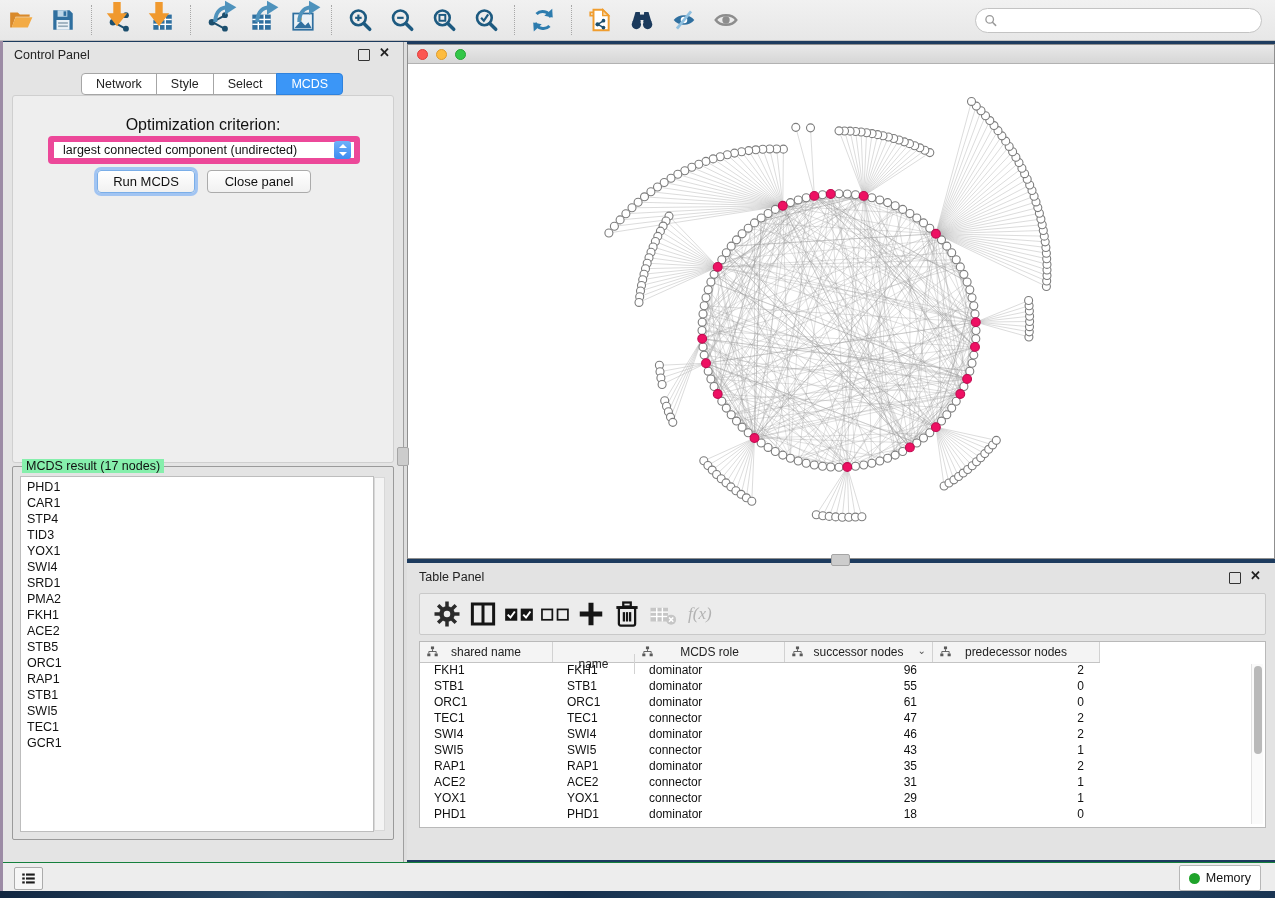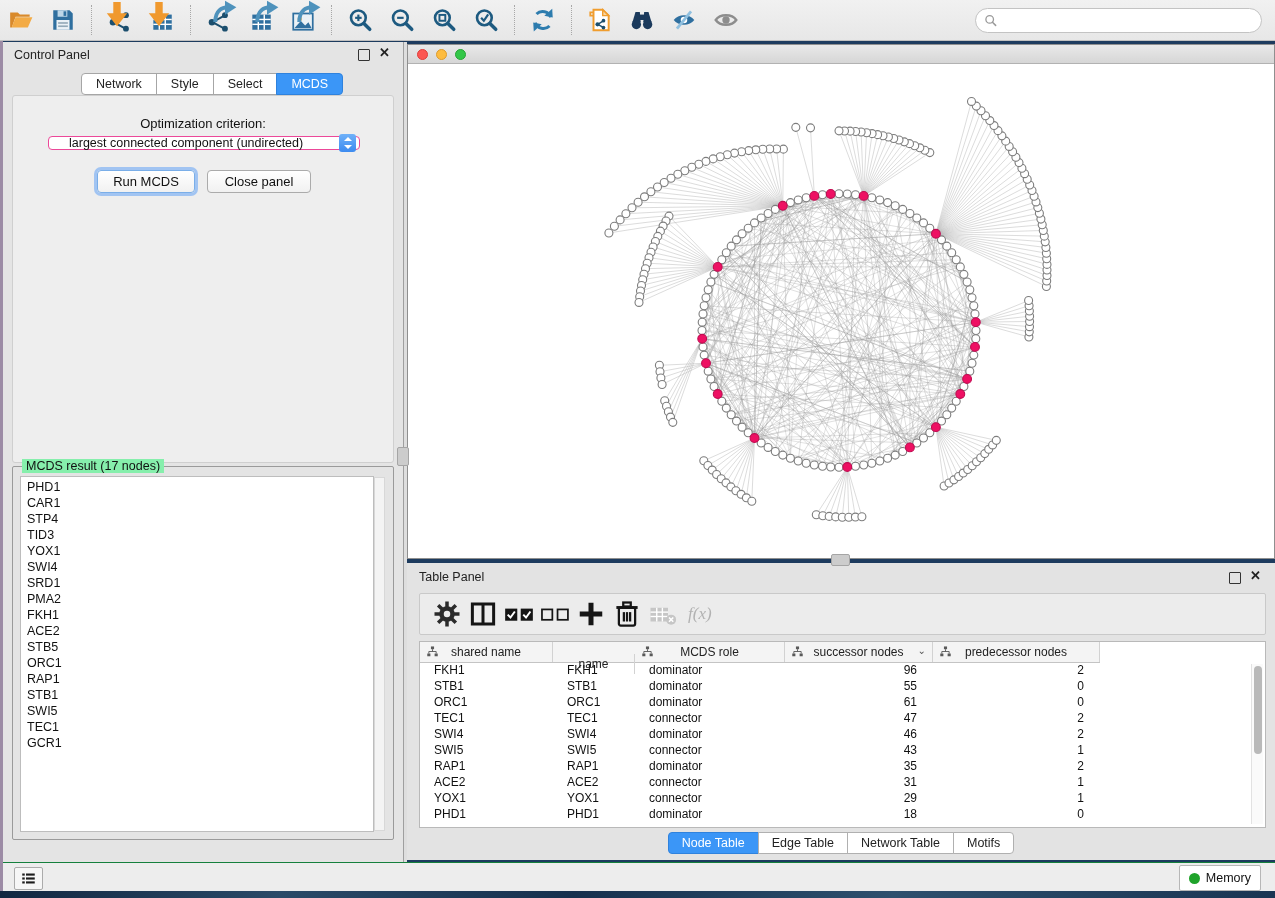--- a/index.html
+++ b/index.html
@@ -34,23 +34,23 @@
   .panel-close{position:absolute;top:4px;font-size:13px;font-weight:bold;color:#222;line-height:14px;}
   #cp-float{right:33px}#cp-close{right:13px}
   #cp-tabs{position:absolute;left:78px;top:31px;height:22px;display:flex;}
   .cp-tab{height:20px;line-height:20px;padding:0 14px;font-size:12.5px;background:#fff;
     border:1px solid #a6a6a6;margin-left:-1px;color:#222;}
   .cp-tab:first-child{border-radius:4px 0 0 4px;margin-left:0}
   .cp-tab:last-child{border-radius:0 4px 4px 0}
   .cp-tab.active{background:#3b96f7;border-color:#2f82dd;color:#fff;}
   #cp-options{position:absolute;left:9px;top:53px;width:382px;height:368px;background:#eeeeee;
     border:1px solid #cfcfcf;border-radius:3px;box-sizing:border-box;}
-  #opt-label{position:absolute;left:0;right:0;top:20px;text-align:center;font-size:13px;color:#111;}
-  #criterion{position:absolute;left:35px;top:40px;width:312px;height:14px;background:#fff;
-    border:1px solid #ec4899;border-radius:4px;display:flex;align-items:center;box-sizing:border-box;padding-left:11px;}
+  #opt-label{position:absolute;left:0;right:0;top:20px;text-align:center;font-size:16px;color:#111;}
+  #criterion{position:absolute;left:35px;top:40px;width:312px;height:28px;background:#fff;
+    border:6px solid #ec4899;border-radius:4px;display:flex;align-items:center;box-sizing:border-box;}
   #criterion-value{flex:1;font-size:12.5px;padding-left:9px;color:#111;white-space:nowrap;}
   #criterion-spin{width:17px;height:18px;margin-right:3px;border-radius:3px;
     background:linear-gradient(#6fb1f9,#3d8bf0);position:relative;}
   #criterion-spin .up,#criterion-spin .dn{position:absolute;left:4.5px;width:0;height:0;border-left:4px solid transparent;border-right:4px solid transparent;}
   #criterion-spin .up{top:3px;border-bottom:4px solid #fff;}
   #criterion-spin .dn{bottom:3px;border-top:4px solid #fff;}
   .cp-button{position:absolute;top:74px;height:23px;background:linear-gradient(#ffffff,#f1f1f1);
     border:1px solid #ababab;border-radius:4px;font-size:13px;color:#111;
     display:flex;align-items:center;justify-content:center;box-sizing:border-box;font-family:"Liberation Sans",sans-serif;}
   #run-btn{left:84px;width:98px;box-shadow:0 0 0 3px rgba(110,168,245,.6);border-color:#7aaee8;}
@@ -1298,26 +1298,20 @@
           <div class="nt-c txt" style="width: 150px;">dominator</div>
           <div class="nt-c num" style="width: 148px;">18</div>
           <div class="nt-c num" style="width: 167px;">0</div>
         </div>
       </div>
     <div id="nt-scroll">
         <div id="nt-thumb"></div>
       </div>
   </div>
 
-  <div id="table-tabs">
-      <div class="t-tab active">Node Table</div>
-      <div class="t-tab">Edge Table</div>
-      <div class="t-tab">Network Table</div>
-      <div class="t-tab">Motifs</div>
-    </div>
 </div>
 
 <div id="status-bar" class="abs">
   <div id="list-btn">
     <svg width="15" height="13" viewBox="0 0 24 20">
         <g fill="#1c1c1c">
           <rect x="2" y="2" width="4" height="3.4"></rect>
           <rect x="2" y="8.3" width="4" height="3.4"></rect>
           <rect x="2" y="14.6" width="4" height="3.4"></rect>
           <rect x="8" y="2" width="14" height="3.4"></rect>

